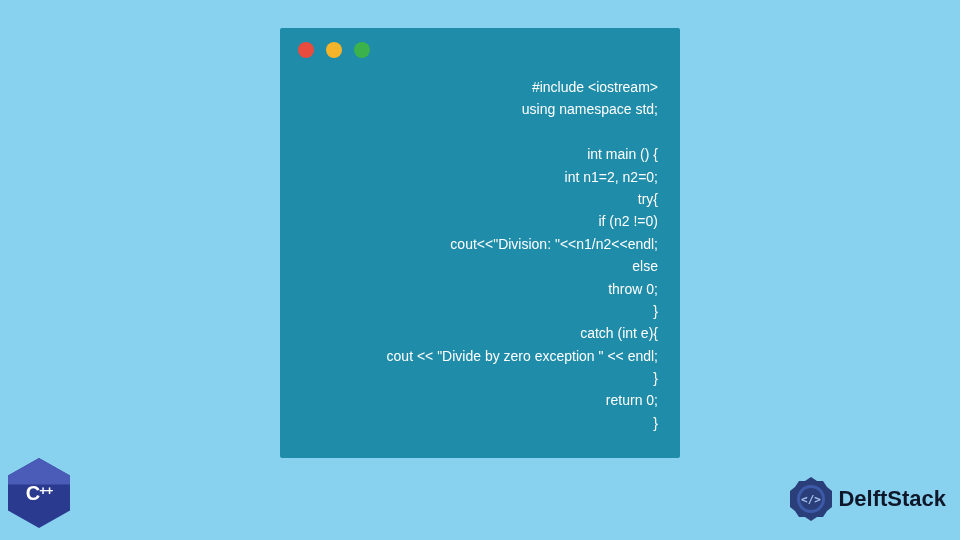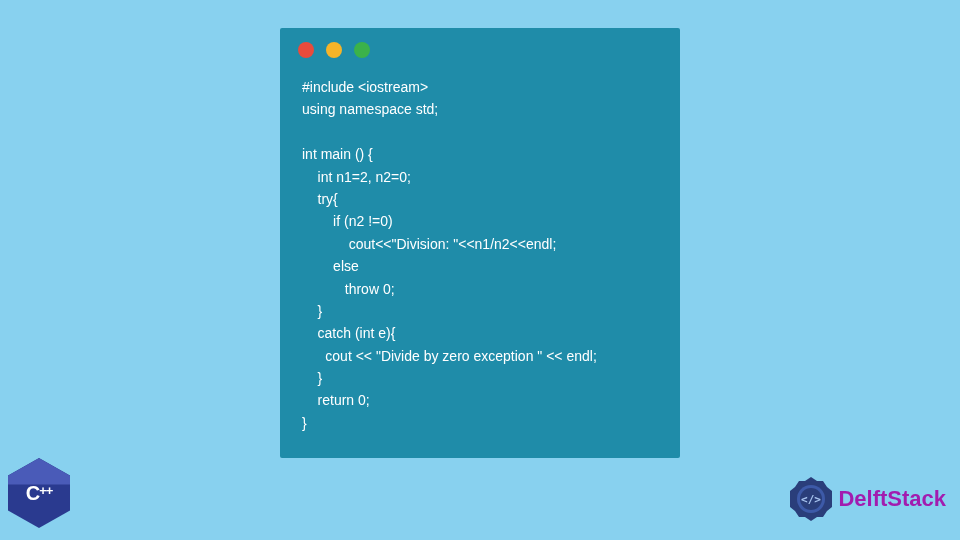--- a/index.html
+++ b/index.html
@@ -12,20 +12,21 @@
     overflow: hidden;
   }
   .code-window {
     position: absolute;
     left: 280px;
     top: 28px;
     width: 400px;
     height: 430px;
     background: #1f8ca9;
     border-radius: 2px;
+    text-align: right;
   }
   .titlebar {
     display: flex;
     gap: 12px;
     padding: 14px 18px 10px 18px;
   }
   .dot {
     width: 16px;
     height: 16px;
     border-radius: 50%;
@@ -84,21 +85,21 @@
   }
   .delft-gear {
     width: 46px;
     height: 46px;
     position: relative;
   }
   .delft-gear svg { width: 46px; height: 46px; }
   .delft-text {
     font-size: 22px;
     font-weight: 600;
-    color: #a21caf;
+    color: #0f172a;
   }
 </style>
 </head>
 <body>
 
 <div class="code-window">
   <div class="titlebar">
     <div class="dot red"></div>
     <div class="dot yellow"></div>
     <div class="dot green"></div>

